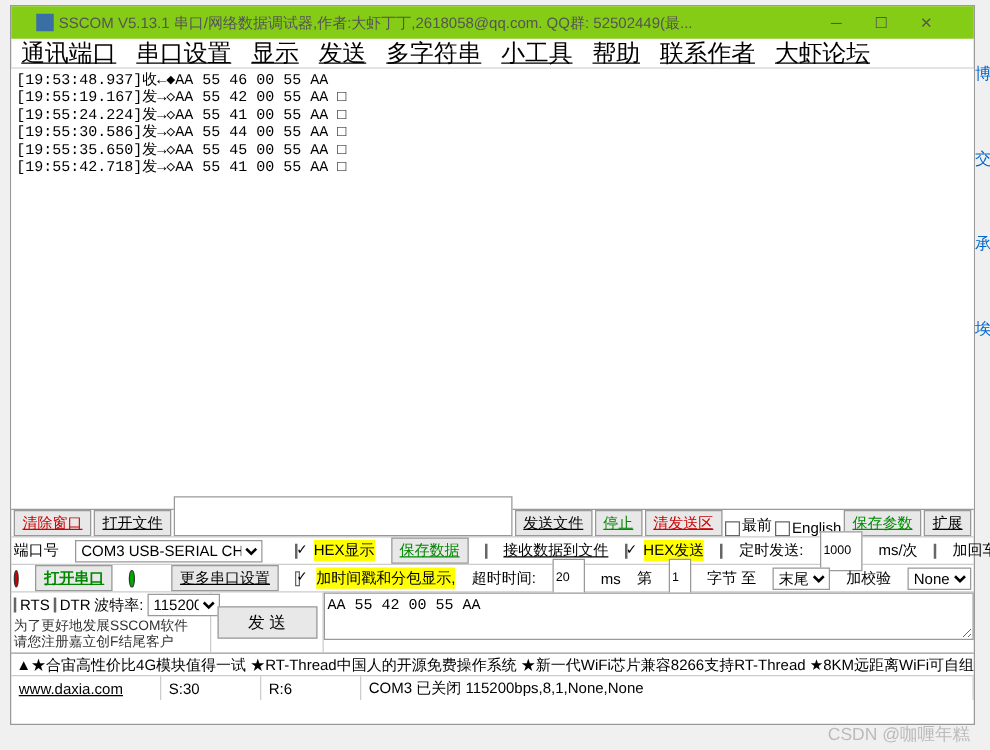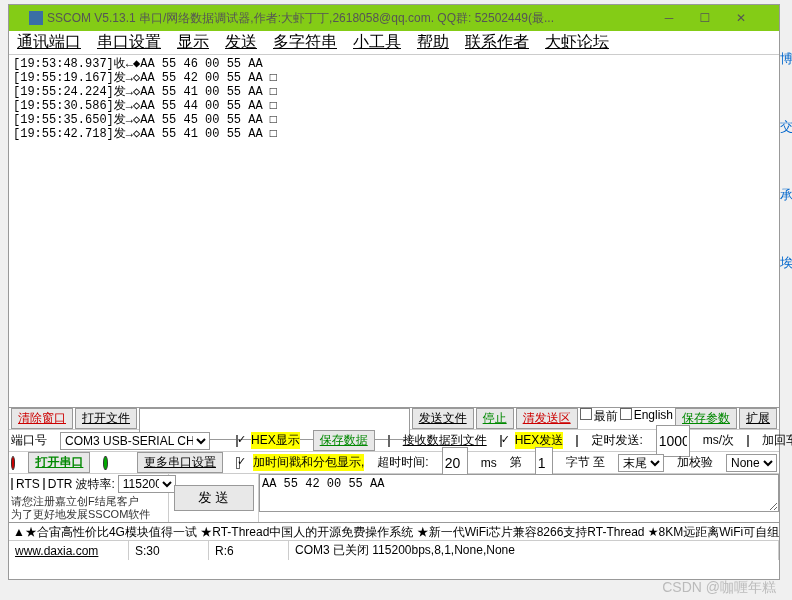--- a/index.html
+++ b/index.html
@@ -3,28 +3,28 @@
 <meta charset="utf-8">
 <style>
 *{margin:0;padding:0;box-sizing:border-box;font-family:"Microsoft YaHei",SimSun,sans-serif}
 body{background:#f0f0f0;width:792px;height:600px;overflow:hidden;position:relative}
 .win{position:absolute;left:8px;top:4px;width:772px;height:576px;background:#fff;border:1px solid #999}
 .titlebar{height:26px;background:#84cc16;display:flex;align-items:center;padding:0 20px;font-size:12px;color:#555}
 .titlebar .ico{width:14px;height:14px;background:#3a6ea5;margin-right:4px;display:inline-block}
 .titlebar .ttl{flex:1;white-space:nowrap;overflow:hidden}
 .winbtns{display:flex;gap:0}
 .winbtn{width:36px;height:24px;display:flex;align-items:center;justify-content:center;font-size:12px;color:#555;cursor:pointer}
-.menubar{height:24px;display:flex;align-items:center;padding:0 8px;font-size:16px;border-bottom:1px solid #ccc}
+.menubar{height:24px;display:flex;align-items:center;padding:0 8px;font-size:19px;border-bottom:1px solid #ccc}
 .menubar span{margin-right:16px;cursor:pointer;text-decoration:underline}
 .output{height:352px;background:#fff;font-family:"Courier New",monospace;font-size:12px;padding:2px 4px;overflow:auto;white-space:pre;line-height:14px}
-.row1{height:22px;display:flex;align-items:flex-start;border-top:1px solid #999;font-size:12px;padding:0 2px;gap:2px}
+.row1{height:22px;display:flex;align-items:flex-end;border-top:1px solid #999;font-size:12px;padding:0 2px;gap:2px}
 .btn{background:#e8e8e8;border:1px solid #999;padding:1px 6px;font-size:12px;cursor:pointer;white-space:nowrap}
 .btn.red{color:#c00}
 .btn.green{color:#080}
-.txt{height:32px;border:1px solid #999;font-size:14px;padding:0 2px}
+.txt{height:32px;border:1px solid #999;font-size:10px;padding:0 2px}
 .chk{width:12px;height:12px;border:1px solid #666;display:inline-block;vertical-align:middle;background:#fff;position:relative}
 .chk.on::after{content:"✓";position:absolute;top:-3px;left:0;font-size:11px;color:#000}
 .hl{background:#ff0}
 .row2,.row3{display:flex;align-items:center;font-size:12px;border-top:1px solid #ccc;padding:1px 2px;gap:13px;height:22px}
 .sel{height:18px;border:1px solid #999;font-size:12px;background:#fff}
 .dot{width:14px;height:14px;border-radius:50%;border:1px solid #333;display:inline-block;vertical-align:middle}
 .dot.red{background:#c00}
 .dot.grn{background:#0a0}
 .lbl{white-space:nowrap}
 .txtarea{height:38px;border:1px solid #999;font-family:"Courier New",monospace;font-size:12px;padding:2px;flex:1}
@@ -134,22 +134,22 @@
   <div class="leftcol">
    <div style="display:flex;gap:3px;align-items:center;padding:1px 2px">
     <span class="chk"></span>
           <span class="lbl">RTS</span>
     <span class="chk"></span>
           <span class="lbl">DTR</span>
     <span class="lbl">波特率:</span>
     <select class="sel" style="width:58px"><option>115200</option></select>
    </div>
    <div class="infotxt" style="padding:1px 2px">
+    <div>为了更好地发展SSCOM软件</div>
     <div>请您注册嘉立创F结尾客户</div>
-    <div>为了更好地发展SSCOM软件</div>
    </div>
   </div>
   <div style="width:90px;display:flex;align-items:center;justify-content:center;border-right:1px solid #ccc">
    <button class="sendbtn">发  送</button>
   </div>
   <textarea class="txtarea" style="">AA 55 42 00 55 AA</textarea>
  </div>
 
  <div class="adbar">▲★合宙高性价比4G模块值得一试  ★RT-Thread中国人的开源免费操作系统  ★新一代WiFi芯片兼容8266支持RT-Thread  ★8KM远距离WiFi可自组网</div>
  <div class="status">

